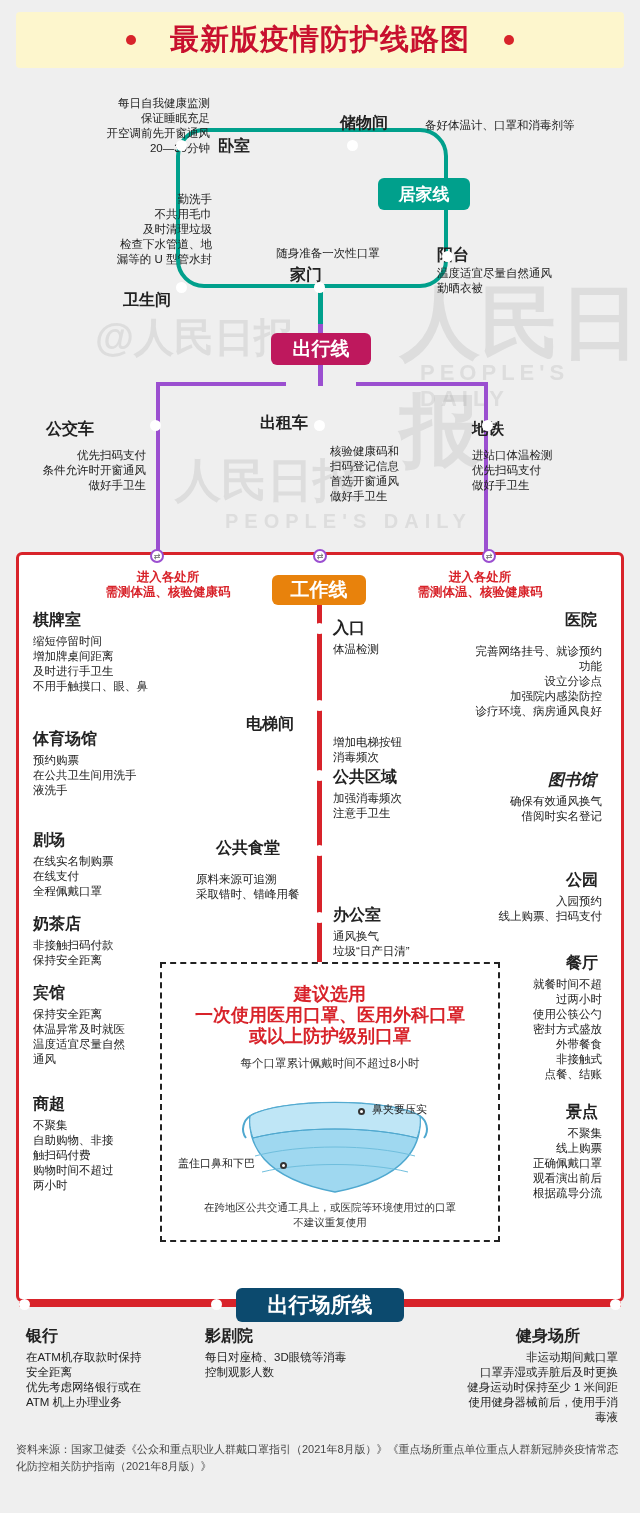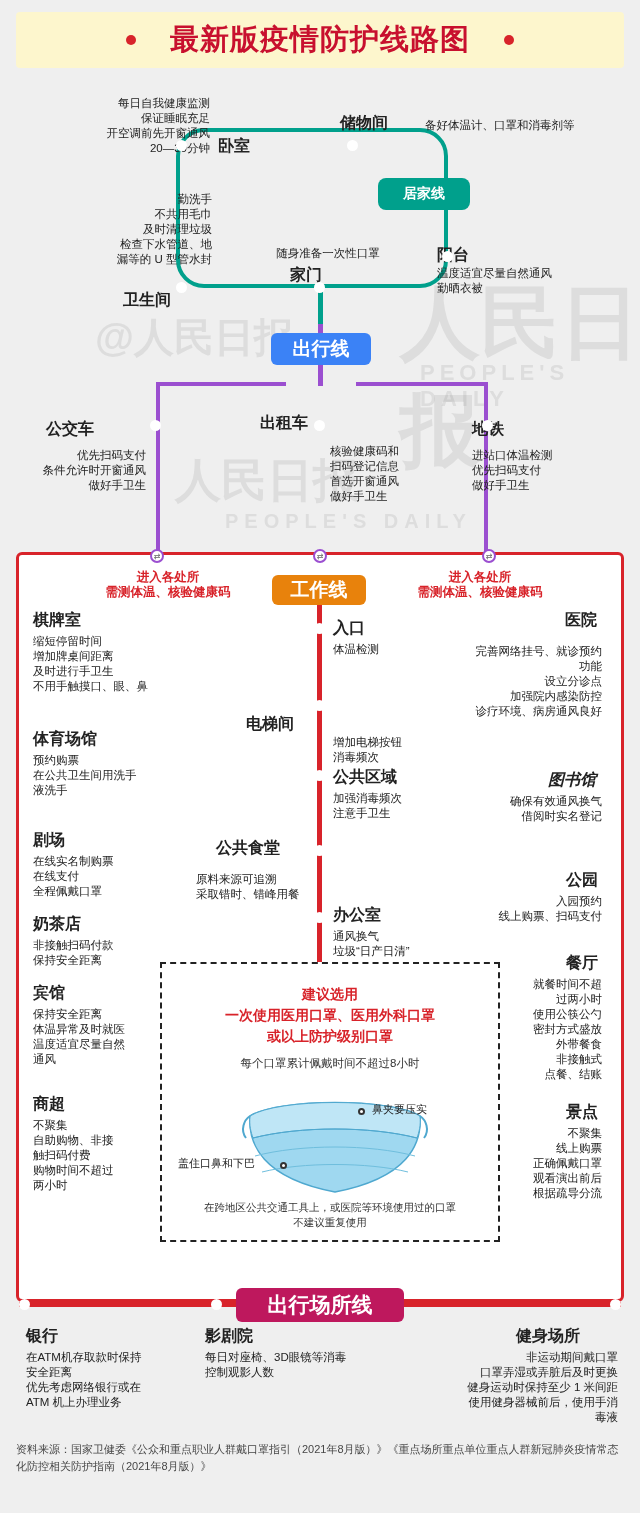--- a/index.html
+++ b/index.html
@@ -159,21 +159,21 @@
     width: 340px; height: 280px;
     border: 2px dashed #222;
     background: #fff;
   }
   #mask-title {
     position: absolute;
     left: 0; right: 0; top: 20px;
     text-align: center;
     color: #d8232a;
     font-weight: bold;
-    font-size: 14px;
+    font-size: 18px;
     line-height: 21px;
   }
   #mask-sub {
     position: absolute;
     left: 0; right: 0; top: 92px;
     text-align: center;
     font-size: 11.5px;
     color: #333;
   }
   #mask-foot {
@@ -223,21 +223,21 @@
 
 <div class="watermark" id="wm1">@人民日报</div>
 <div class="watermark" id="wm2">人民日报</div>
 <div class="watermark" id="wm3">PEOPLE'S DAILY</div>
 <div class="watermark" id="wm4">人民日报</div>
 <div class="watermark" id="wm5">PEOPLE'S DAILY</div>
 
 <div id="home-line-box"></div>
 <div id="green-down"></div>
 
-<div class="badge" style="left:378px; top:178px; width:92px; height:32px; background:#00a08c; font-size:14px;border-radius:8px;">居家线</div>
+<div class="badge" style="left:378px; top:178px; width:92px; height:32px; background:#00a08c; font-size:17px;">居家线</div>
 
 <div class="station" style="left:176px; top:140px;"></div>
 <div class="st-name" style="left:218px; top:113px;margin-top:23px;">卧室</div>
 <div class="st-desc r" style="left:10px; top:96px; width:200px; white-space:pre-line;">每日自我健康监测
 保证睡眠充足
 开空调前先开窗通风
 20—30分钟</div>
 
 <div class="station" style="left:347px; top:140px;"></div>
 <div class="st-name" style="left:340px; top:113px;">储物间</div>
@@ -253,21 +253,21 @@
 
 <div class="station" style="left:442px; top:251px;"></div>
 <div class="st-name" style="left:437px; top:245px;">阳台</div>
 <div class="st-desc" style="left:437px; top:266px; width:200px; white-space:pre-line;">温度适宜尽量自然通风
 勤晒衣被</div>
 
 <div class="station" style="left:314px; top:282px;"></div>
 <div class="st-name" style="left:290px; top:265px;">家门</div>
 <div class="st-desc" style="left:248px; top:246px; width:160px; text-align:center;">随身准备一次性口罩</div>
 
-<div class="badge" style="left:271px; top:333px; width:100px; height:32px; background:#3b82f6; font-size:19px;">出行线</div>
+<div class="badge" style="left:271px; top:333px; width:100px; height:32px; background:#be185d; font-size:19px;">出行线</div>
 <div id="purple-down"></div>
 <div id="travel-top-left"></div>
 <div id="travel-top-right"></div>
 <div id="travel-line-box"></div>
 
 <div class="station" style="left:150px; top:420px;"></div>
 <div class="st-name" style="left:46px; top:419px;">公交车</div>
 <div class="st-desc r" style="left:0px; top:448px; width:146px; white-space:pre-line;">优先扫码支付
 条件允许时开窗通风
 做好手卫生</div>
@@ -419,21 +419,21 @@
   <div class="mask-dot" style="left:196px; top:144px;"></div>
   <div class="mask-anno" style="left:210px; top:138px;">鼻夹要压实</div>
   <div class="mask-dot" style="left:118px; top:198px;"></div>
   <div class="mask-anno" style="left:16px; top:192px;">盖住口鼻和下巴</div>
 
   <div id="mask-foot" style="white-space:pre-line;">在跨地区公共交通工具上，或医院等环境使用过的口罩
 不建议重复使用</div>
 </div>
 
 <div id="red-bottom-line"></div>
-<div class="badge" style="left:236px; top:1288px; width:168px; height:34px; background:#be185d; font-size:21px;">出行场所线</div>
+<div class="badge" style="left:236px; top:1288px; width:168px; height:34px; background:#0c4a6e; font-size:21px;">出行场所线</div>
 
 <div class="station" style="left:19px; top:1299px;"></div>
 <div class="st-name" style="left:26px; top:1326px;">银行</div>
 <div class="st-desc" style="left:26px; top:1350px; width:172px; white-space:pre-line;">在ATM机存取款时保持
 安全距离
 优先考虑网络银行或在
 ATM 机上办理业务</div>
 
 <div class="station" style="left:211px; top:1299px;"></div>
 <div class="st-name" style="left:205px; top:1326px;">影剧院</div>

